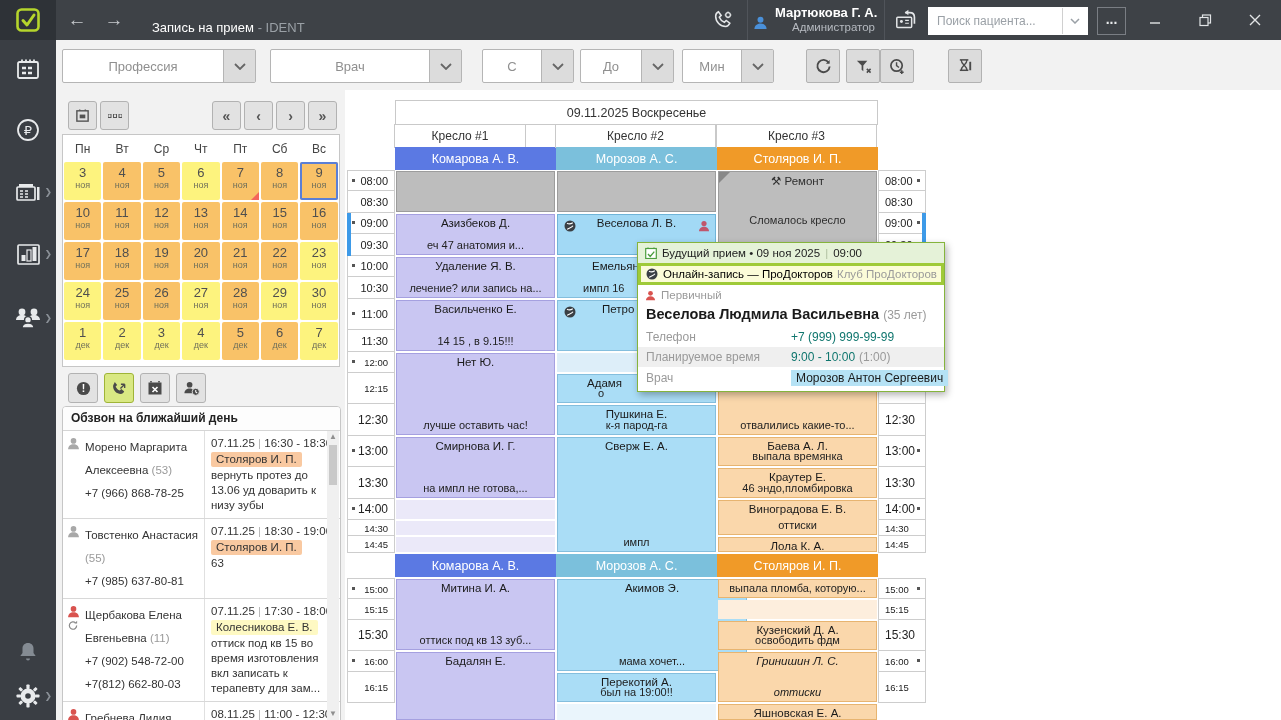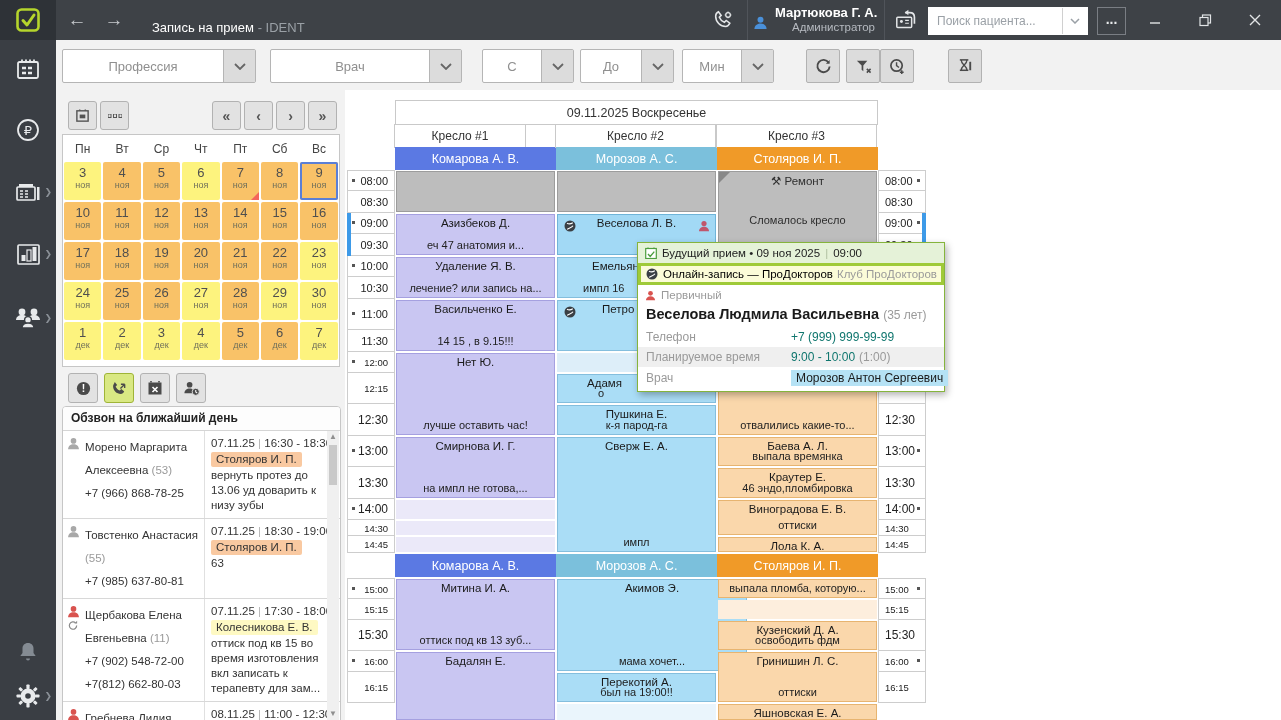--- a/index.html
+++ b/index.html
@@ -858,21 +858,21 @@
           <div class="ev-name">Лола К. А.</div>
         </div>
         <div class="ev c3-busy" style="left: 373px; top: 489px; width: 159px; height: 19px;">
           <div class="ev-note">выпала пломба, которую...</div>
         </div>
         <div class="ev c3-empty" style="left: 373px; top: 510px; width: 159px; height: 19px;"></div>
         <div class="ev c3-busy" style="left: 373px; top: 531px; width: 159px; height: 29px;">
           <div class="ev-name">Кузенский Д. А.</div>
           <div class="ev-note">освободить фдм</div>
         </div>
-        <div class="ev c3-busy" style="left: 373px; top: 562px; width: 159px; height: 50px;">
+        <div class="ev c3-busy" style="left: 373px; top: 562px; width: 159px; height: 50px; font-style: italic;">
           <div class="ev-name">Гринишин Л. С.</div>
           <div class="ev-note">оттиски</div>
         </div>
         <div class="ev c3-busy" style="left: 373px; top: 614px; width: 159px; height: 16px;">
           <div class="ev-name">Яшновская Е. А.</div>
         </div>
       </div>
     <div class="nowbar" style="left:2px;top:123px;height:43px;"></div>
     <div class="nowbar" style="left:577px;top:123px;height:43px;"></div>
 

